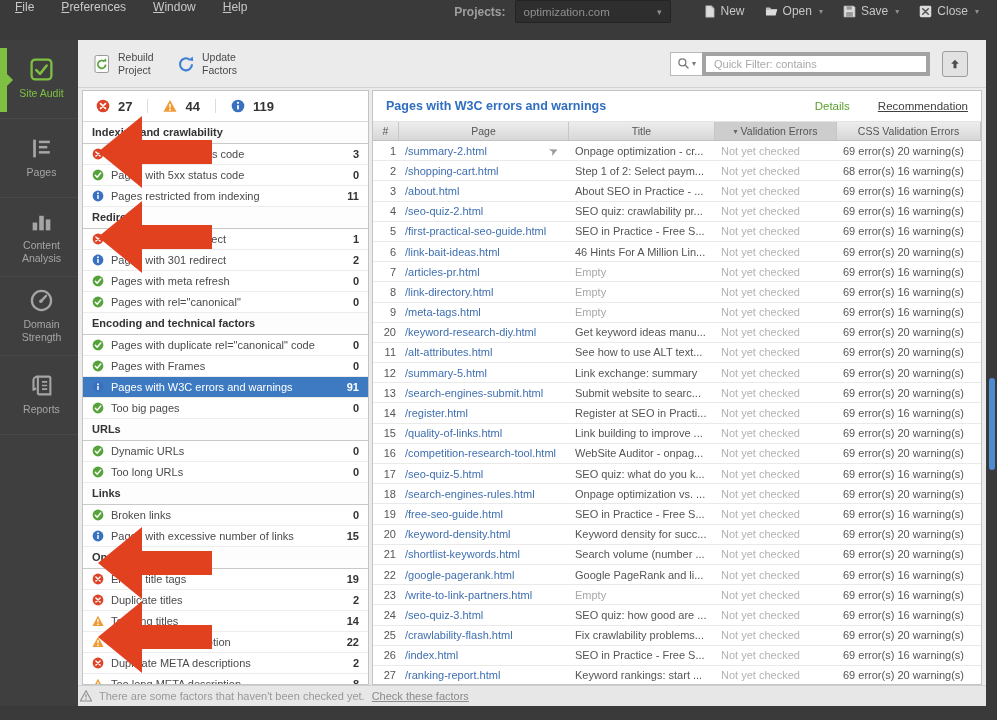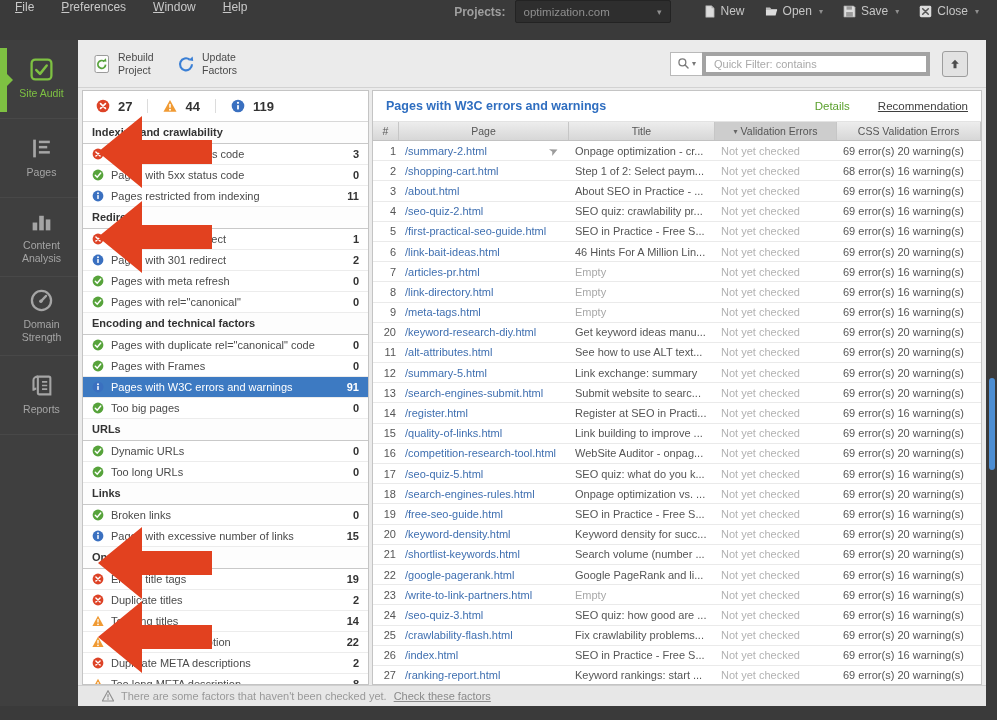--- a/index.html
+++ b/index.html
@@ -95,21 +95,21 @@
   .c.page{display:flex;align-items:center}
   .plink{color:#3f6fb0;cursor:pointer;overflow:hidden;white-space:nowrap}
   .ptr{width:10px;height:10px;margin-left:auto;margin-right:4px;transform:rotate(-25deg);flex:none}
   .c.title{color:#555}
   .c.title.empty{color:#a8a8a8}
   .c.valid{color:#b2b2b2}
   .c.css{color:#555}
 
   
   .footer{position:absolute;left:0;bottom:0;width:100%;height:21px;background:#e7e7e7;border-top:1px solid #cfcfcf;
-          display:flex;align-items:center;gap:7px;padding-left:24px;font-size:11px;color:#999;box-sizing:border-box}
+          display:flex;align-items:center;gap:7px;padding-left:2px;font-size:11px;color:#999;box-sizing:border-box}
   .footer .ic{width:12px;height:12px}
   .footer .link{text-decoration:underline;color:#8a8a8a;cursor:pointer}
 
   
   .frame-thumb{position:absolute;right:2px;top:378px;width:6px;height:92px;background:#4d8ed2;border-radius:3px;z-index:4}
 
   
   #annotations{position:absolute;left:0;top:0;width:997px;height:720px;pointer-events:none;z-index:9}
   .red-arrow{position:absolute;width:114px;height:76px}
   .red-arrow svg{display:block;width:100%;height:100%}

